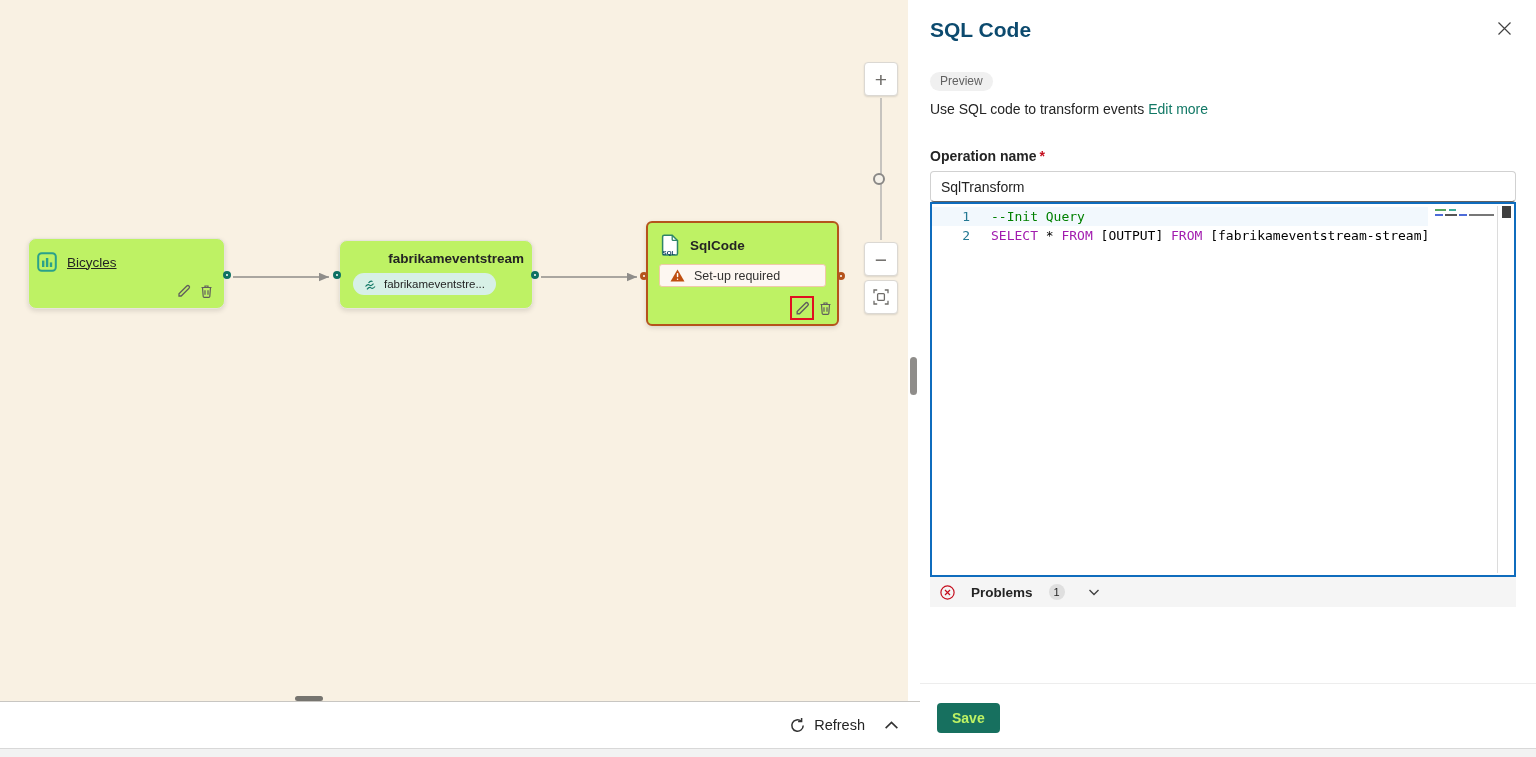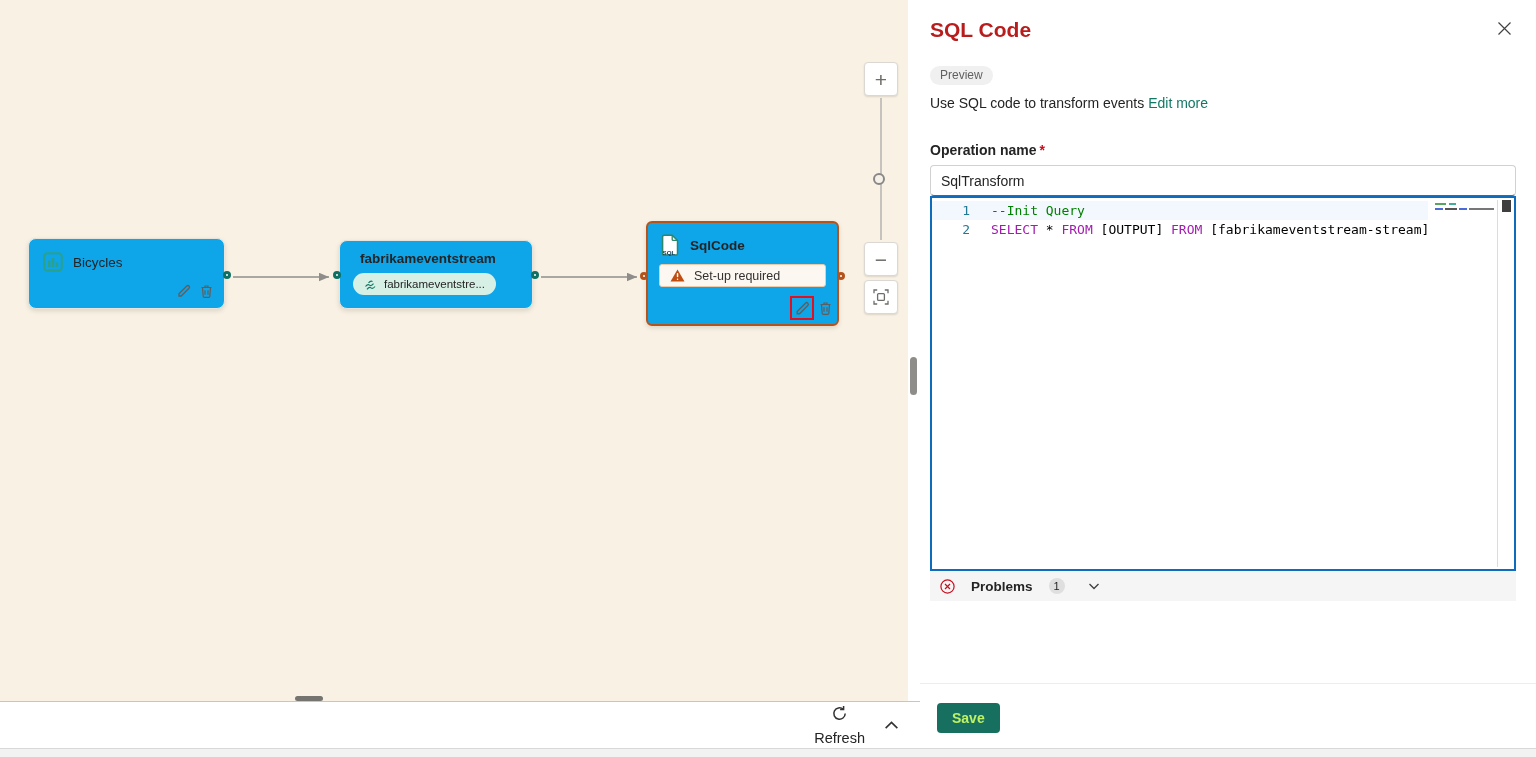--- a/index.html
+++ b/index.html
@@ -2,59 +2,59 @@
 <html><head>
 <meta charset="utf-8">
 <style>
   * { box-sizing: border-box; margin: 0; padding: 0; }
   html,body { width:1536px; height:757px; }
   body { font-family:"Liberation Sans", sans-serif; background:#fff; position:relative; overflow:hidden; color:#242424; }
 
   
   .canvas { position:absolute; left:0; top:0; width:908px; height:701px; background:#f9f1e3; overflow:hidden; }
   .edges { position:absolute; left:0; top:0; }
-  .node { position:absolute; background:#0ea5e9; border:1px solid #e8e4dc; border-radius:8px; box-shadow:0 2px 5px rgba(0,0,0,.12); }
+  .node { position:absolute; background:#bef264; border:1px solid #e8e4dc; border-radius:8px; box-shadow:0 2px 5px rgba(0,0,0,.12); }
   .node-head { display:flex; align-items:center; gap:10px; }
   .node-title { font-size:13.5px; color:#242424; }
   .bold { font-weight:700; }
   .node-actions { position:absolute; display:flex; align-items:center; gap:7px; color:#605e5c; }
   .port { position:absolute; width:8px; height:8px; border-radius:50%; background:#fff; border:3px solid #0e7163; }
   .port.rust { border-color:#b5531c; }
 
   .node-bicycles { left:28px; top:238px; width:197px; height:71px; }
-  .node-bicycles .node-head { padding:13px 0 0 14px; }
+  .node-bicycles .node-head { padding:13px 0 0 8px;text-decoration:underline; }
   .node-bicycles .node-actions { right:10px; bottom:9px; }
 
   .node-es { left:339px; top:240px; width:194px; height:69px; }
-  .node-es .node-head { padding:10px 8px 0 20px; }
+  .node-es .node-head { padding:10px 8px 0 20px;justify-content:flex-end; }
   .es-pill { display:inline-flex; align-items:center; gap:6px; margin:7px 0 0 13px; background:#d7f0e6; border-radius:12px; padding:4px 11px; font-size:11.5px; color:#242424; }
 
   .node-sql { left:646px; top:221px; width:193px; height:105px; border:2px solid #b5531c; border-radius:6px; }
   .node-sql .node-head { padding:11px 0 0 12px; }
   .warn-pill { display:flex; align-items:center; gap:9px; margin:7px 11px 0 11px; height:23px; background:#fdf7f1; border:1px solid #f0c9a8; border-radius:3px; padding-left:10px; font-size:12.5px; color:#323130; }
   .node-sql .node-actions { right:4px; bottom:4px; gap:4px; }
   .redbox { display:flex; align-items:center; justify-content:center; width:24px; height:24px; border:2px solid #e01020; }
 
   .zbtn { position:absolute; left:864px; width:34px; height:34px; background:#fff; border:1px solid #dbd8d3; border-radius:4px; box-shadow:0 1px 2px rgba(0,0,0,.12); color:#6f6d6a; font-size:21px; line-height:1; display:flex; align-items:center; justify-content:center; cursor:pointer; }
   .zoom-track { position:absolute; left:880px; top:98px; width:2px; height:142px; background:#c6c3be; }
   .zoom-handle { position:absolute; left:873px; top:173px; width:12px; height:12px; border-radius:50%; background:#f5f1e9; border:2px solid #8a8886; }
 
   .hscroll-thumb { position:absolute; left:295px; top:696px; width:28px; height:5px; background:#76746f; border-radius:3px; }
   .vscroll-strip { position:absolute; left:908px; top:0; width:12px; height:701px; background:#fff; }
   .vscroll-thumb { position:absolute; left:2px; top:357px; width:7px; height:38px; background:#8f8d8a; border-radius:4px; }
 
   .canvas-bottombar { position:absolute; left:0; top:701px; width:920px; height:47px; background:#fff; border-top:1px solid #c8c6c2; display:flex; align-items:center; justify-content:flex-end; padding-right:20px; gap:18px; }
-  .refresh-ctl { display:flex; align-items:center; gap:8px; font-size:14.5px; color:#242424; cursor:pointer;flex-direction:column; }
+  .refresh-ctl { display:flex; align-items:center; gap:8px; font-size:14.5px; color:#242424; cursor:pointer; }
   .chevup-btn { display:flex; align-items:center; cursor:pointer; }
 
   
   .panel { position:absolute; left:920px; top:0; width:616px; height:748px; background:#fff; padding:0 20px 0 10px; }
-  .panel-title { margin-top:16px; font-size:21px; font-weight:700; line-height:27px; color:#b91c1c; }
+  .panel-title { margin-top:16px; font-size:21px; font-weight:700; line-height:27px; color:#0c4a6e; }
   .close-btn { position:absolute; top:19px; right:23px; width:18px; height:18px; display:flex; align-items:center; justify-content:center; cursor:pointer; }
-  .badge-row { margin-top:22px; }
+  .badge-row { margin-top:28px; }
   .preview-badge { display:inline-block; background:#f0f0f0; color:#616161; font-size:12px; line-height:19px; padding:0 10px; border-radius:10px; }
   .desc { margin-top:10px; font-size:14px; line-height:17px; color:#242424; }
   .link { color:#117865; cursor:pointer; }
   .op-label { margin-top:30px; font-size:14px; font-weight:700; }
   .req { color:#c50f1f; padding-left:3px; }
   .op-input { margin-top:7px; display:block; width:586px; height:31px; border:1px solid #d1d1d1; border-bottom:1px solid #616161; border-radius:4px; padding:0 10px; font-size:14px; color:#242424; font-family:"Liberation Sans", sans-serif; background:#fff; }
   .qtoolbar { margin-top:15px; width:586px; height:38px; background:#f5f5f5; display:flex; align-items:center; justify-content:space-between; padding:0 12px 0 5px; }
   .edit-btn { display:flex; align-items:center; gap:8px; height:30px; background:#fff; border:1px solid #d1d1d1; border-radius:4px; padding:0 12px; font-size:14px; font-weight:700; color:#242424; cursor:pointer; font-family:"Liberation Sans", sans-serif; }
   .copy-btn { display:flex; align-items:center; gap:6px; background:transparent; border:none; font-size:14.5px; color:#242424; cursor:pointer; font-family:"Liberation Sans", sans-serif; }
 

